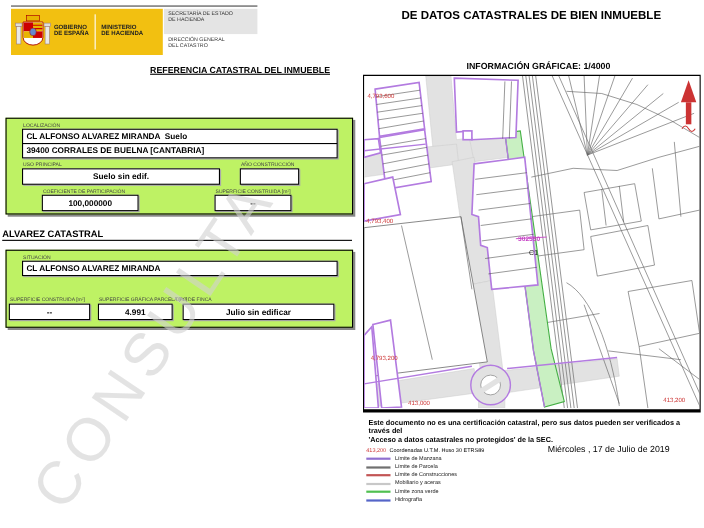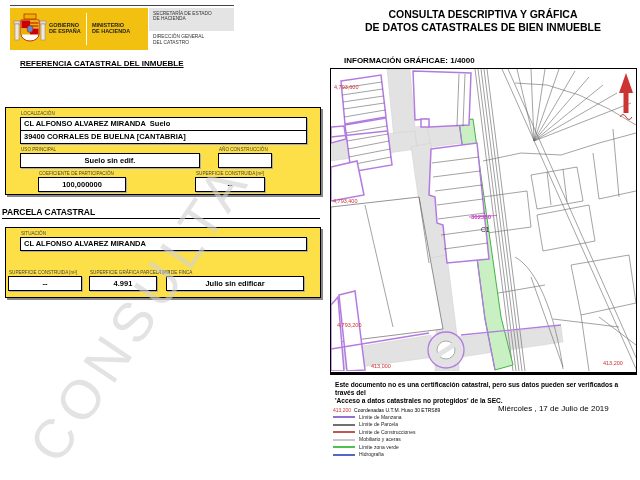--- a/index.html
+++ b/index.html
@@ -13,43 +13,43 @@
   .gov-txt{font-size:5.5px;font-weight:bold;color:#222;line-height:6.5px;}
   #gov-divider{left:76px;top:5px;width:1px;height:32px;background:#fff;}
   #sec-box{left:139px;top:1.5px;width:85px;height:23px;background:#e4e4e4;padding:3px 4px;box-sizing:border-box;}
   #dir-box{left:139px;top:27px;width:85px;height:17px;padding:1px 4px;box-sizing:border-box;}
   .dep-txt{font-size:4.8px;color:#333;line-height:5.8px;}
 
   
   #main-title{left:330px;top:8px;width:306px;text-align:center;font-weight:bold;font-size:10.5px;line-height:13px;}
 
   
-  #ref-label{left:20px;top:59px;width:280px;text-align:left;font-weight:bold;font-size:8px;text-decoration:underline;}
+  #ref-label{left:20px;top:59px;width:280px;text-align:right;font-weight:bold;font-size:8px;text-decoration:underline;}
   #ref-box{left:52px;top:70px;width:202px;height:13px;border:1.2px solid #000;border-radius:2px;
            box-shadow:1.5px 1.5px 0 #888;font-weight:bold;font-size:8.5px;text-align:center;line-height:13px;background:#fff;}
 
   .section-title{font-weight:bold;font-size:8.5px;border-bottom:1.5px solid #000;padding-bottom:1px;background:transparent;}
-  .big-box{border:1.6px solid #000;box-shadow:2px 2px 0 #888;background:#fde047;}
+  .big-box{border:1.6px solid #000;box-shadow:2px 2px 0 #888;background:#bef264;}
   .tiny-label{font-size:4.6px;color:#444;white-space:nowrap;}
   .field{border:1px solid #000;background:#fff;font-weight:bold;font-size:7.5px;line-height:12px;
          box-shadow:1px 1px 0 #aaa;white-space:pre;overflow:hidden;}
   .field.center{text-align:center;}
   .field.left{padding-left:3px;}
 
   #datos-title{left:2px;top:95px;width:318px;}
   #datos-box{left:5px;top:107px;width:314px;height:86px;}
   #parcela-title{left:2px;top:207px;width:318px;}
   #parcela-box{left:5px;top:227px;width:314px;height:69px;text-decoration:underline;}
 
   
   #watermark{left:16px;top:438px;transform-origin:0 0;transform:rotate(-56deg);
              font-size:55px;letter-spacing:7px;color:#d2d2d2;opacity:.6;white-space:nowrap;z-index:6;pointer-events:none;}
 
   
-  #map-header{left:330px;top:56px;width:307px;display:flex;justify-content:flex-start;align-items:flex-end;}
+  #map-header{left:330px;top:56px;width:307px;display:flex;justify-content:center;align-items:flex-end;}
   #map-title{font-weight:bold;font-size:8px;padding-left:14px;}
   #map-scale{font-weight:bold;font-size:8px;padding-right:2px;}
   #map-box{left:330px;top:68px;width:307px;height:307px;border:1px solid #000;border-bottom:3.5px solid #000;box-sizing:border-box;background:#fff;}
   svg text{font-family:"Liberation Sans",sans-serif;}
   .road{fill:var(--road);stroke:#c9c9c9;stroke-width:.4;}
   .rural{stroke:#666;stroke-width:.6;fill:none;}
   .rail{stroke:#777;stroke-width:.7;}
   .pblock{fill:#fff;stroke:var(--purple);stroke-width:1.5;}
   .pline{stroke:var(--purple);stroke-width:1.3;fill:none;}
   .hatch{stroke:#444;stroke-width:.5;}
@@ -99,41 +99,40 @@
     </div>
     <div class="abs" id="sec-box">
       <div class="dep-txt"><span>SECRETARÍA DE ESTADO</span><br><span>DE HACIENDA</span></div>
     </div>
     <div class="abs" id="dir-box">
       <div class="dep-txt"><span>DIRECCIÓN GENERAL</span><br><span>DEL CATASTRO</span></div>
     </div>
   </div>
 
   <div class="abs" id="main-title">
-    <div>CONSULTA DESCRIPTIVA Y GRÁFICA</div>
       <div>DE DATOS CATASTRALES DE BIEN INMUEBLE</div>
   </div>
 
   <div class="abs" id="ref-label">REFERENCIA CATASTRAL DEL INMUEBLE</div>
 
   <div class="abs big-box" id="datos-box">
     <div class="abs tiny-label" style="left:15px;top:3px">LOCALIZACIÓN</div>
     <div class="abs field left" style="left:14px;top:9px;width:282px;height:12px">CL ALFONSO ALVAREZ MIRANDA  Suelo</div>
     <div class="abs field left" style="left:14px;top:22px;width:282px;height:12px">39400 CORRALES DE BUELNA [CANTABRIA]</div>
     <div class="abs tiny-label" style="left:15px;top:39px">USO PRINCIPAL</div>
     <div class="abs field center" style="left:14px;top:45px;width:178px;height:13px;line-height:13px">Suelo sin edif.</div>
     <div class="abs tiny-label" style="left:213px;top:39px">AÑO CONSTRUCCIÓN</div>
     <div class="abs field center" style="left:212px;top:45px;width:52px;height:13px;line-height:13px"></div>
     <div class="abs tiny-label" style="left:33px;top:63px">COEFICIENTE DE PARTICIPACIÓN</div>
     <div class="abs field center" style="left:32px;top:69px;width:86px;height:13px;line-height:13px">100,000000</div>
     <div class="abs tiny-label" style="left:190px;top:63px">SUPERFICIE CONSTRUIDA [m²]</div>
     <div class="abs field center" style="left:189px;top:69px;width:68px;height:13px;line-height:13px">--</div>
   </div>
 
-  <div class="abs section-title" id="parcela-title">PARCELA CATASTRAL</div>
+  <div class="abs section-title" id="parcela-title">ALVAREZ CATASTRAL</div>
   <div class="abs big-box" id="parcela-box">
     <div class="abs tiny-label" style="left:15px;top:3px">SITUACIÓN</div>
     <div class="abs field left" style="left:14px;top:9px;width:282px;height:12px">CL ALFONSO ALVAREZ MIRANDA</div>
     <div class="abs tiny-label" style="left:3px;top:42px">SUPERFICIE CONSTRUIDA [m²]</div>
     <div class="abs field center" style="left:2px;top:48px;width:72px;height:13px;line-height:13px">--</div>
     <div class="abs tiny-label" style="left:84px;top:42px">SUPERFICIE GRÁFICA PARCELA [m²]</div>
     <div class="abs field center" style="left:83px;top:48px;width:66px;height:13px;line-height:13px">4.991</div>
     <div class="abs tiny-label" style="left:153px;top:42px">TIPO DE FINCA</div>
     <div class="abs field center" style="left:160px;top:48px;width:136px;height:13px;line-height:13px">Julio sin edificar</div>
   </div>

